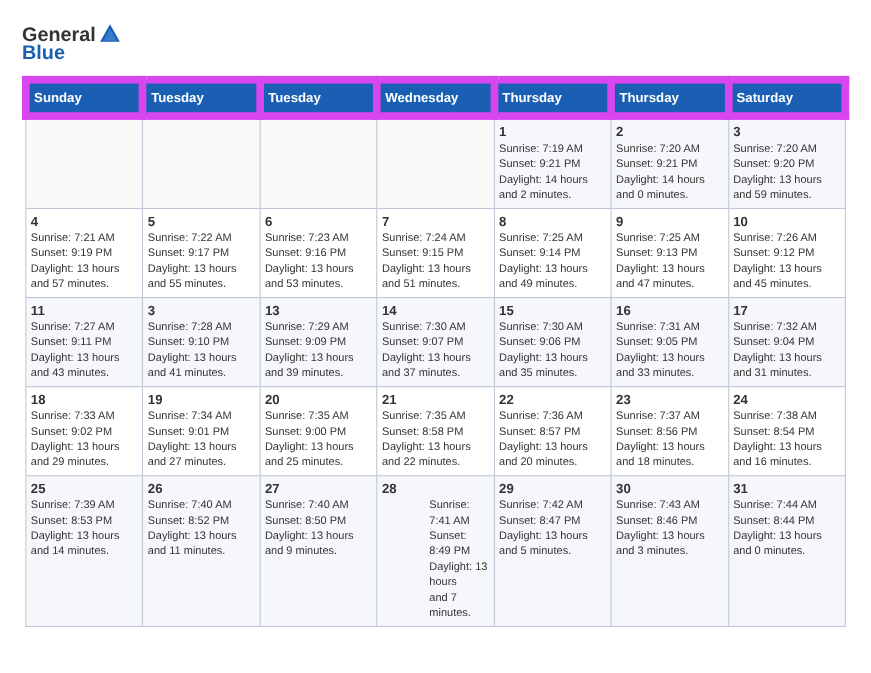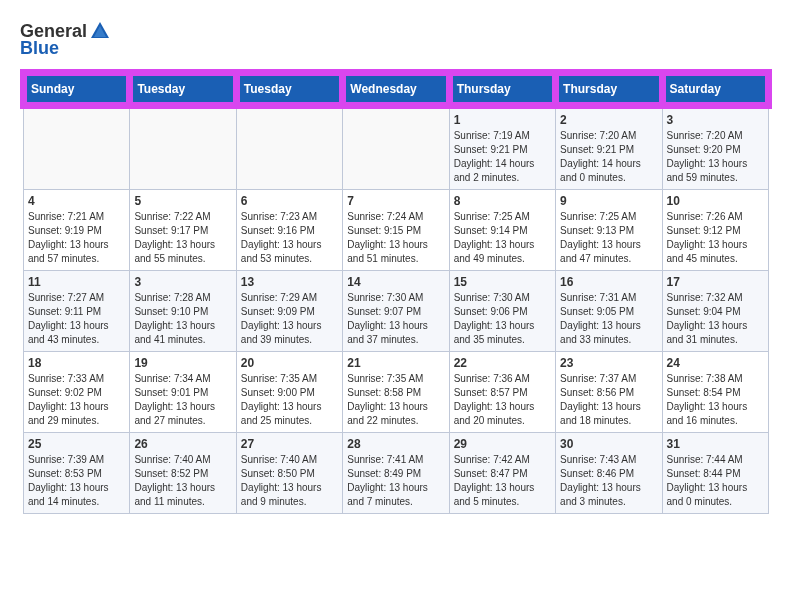--- a/index.html
+++ b/index.html
@@ -307,21 +307,21 @@
         </td>
         <td>
           <span class="day-number">27</span>
           <div class="day-info" style="white-space: pre-line;">Sunrise: 7:40 AM
 Sunset: 8:50 PM
 Daylight: 13 hours
 and 9 minutes.</div>
         </td>
         <td>
           <span class="day-number">28</span>
-          <div class="day-info" style="white-space: pre-line;">Sunrise: 7:41 AM
+          <div class="day-info" style="white-space: pre-line; margin-left: 43px;">Sunrise: 7:41 AM
 Sunset: 8:49 PM
 Daylight: 13 hours
 and 7 minutes.</div>
         </td>
         <td>
           <span class="day-number">29</span>
           <div class="day-info" style="white-space: pre-line;">Sunrise: 7:42 AM
 Sunset: 8:47 PM
 Daylight: 13 hours
 and 5 minutes.</div>

